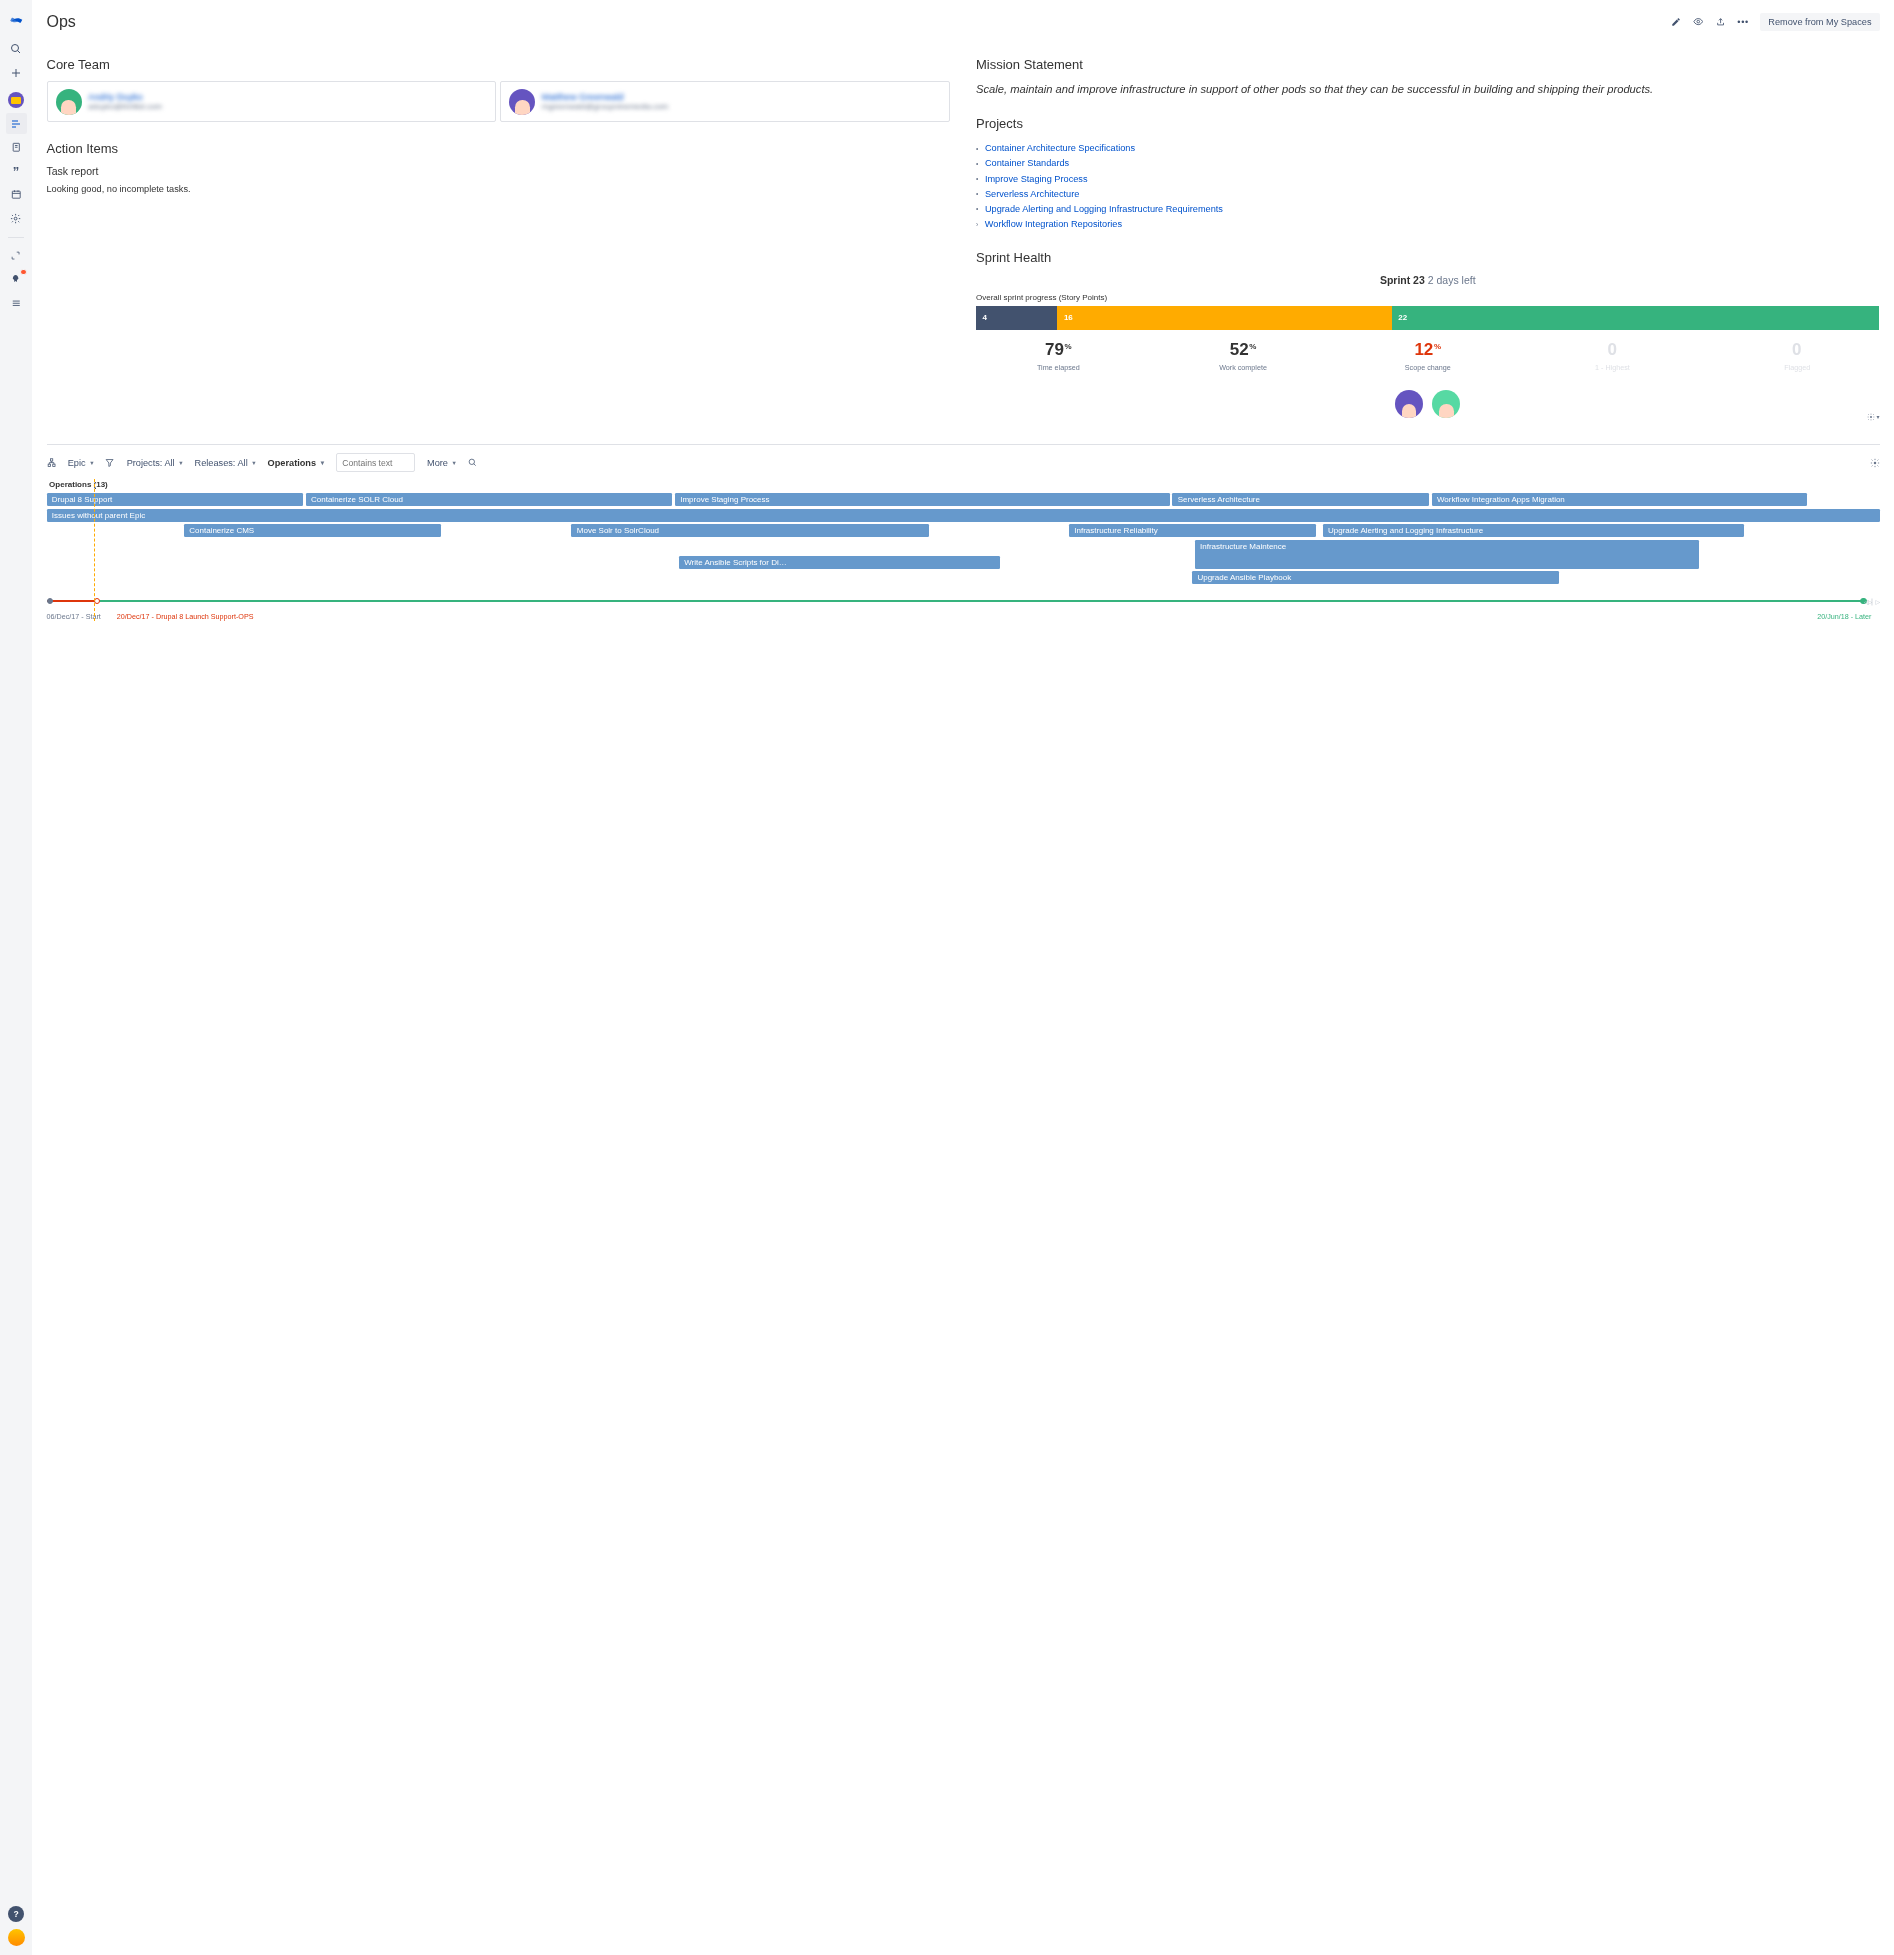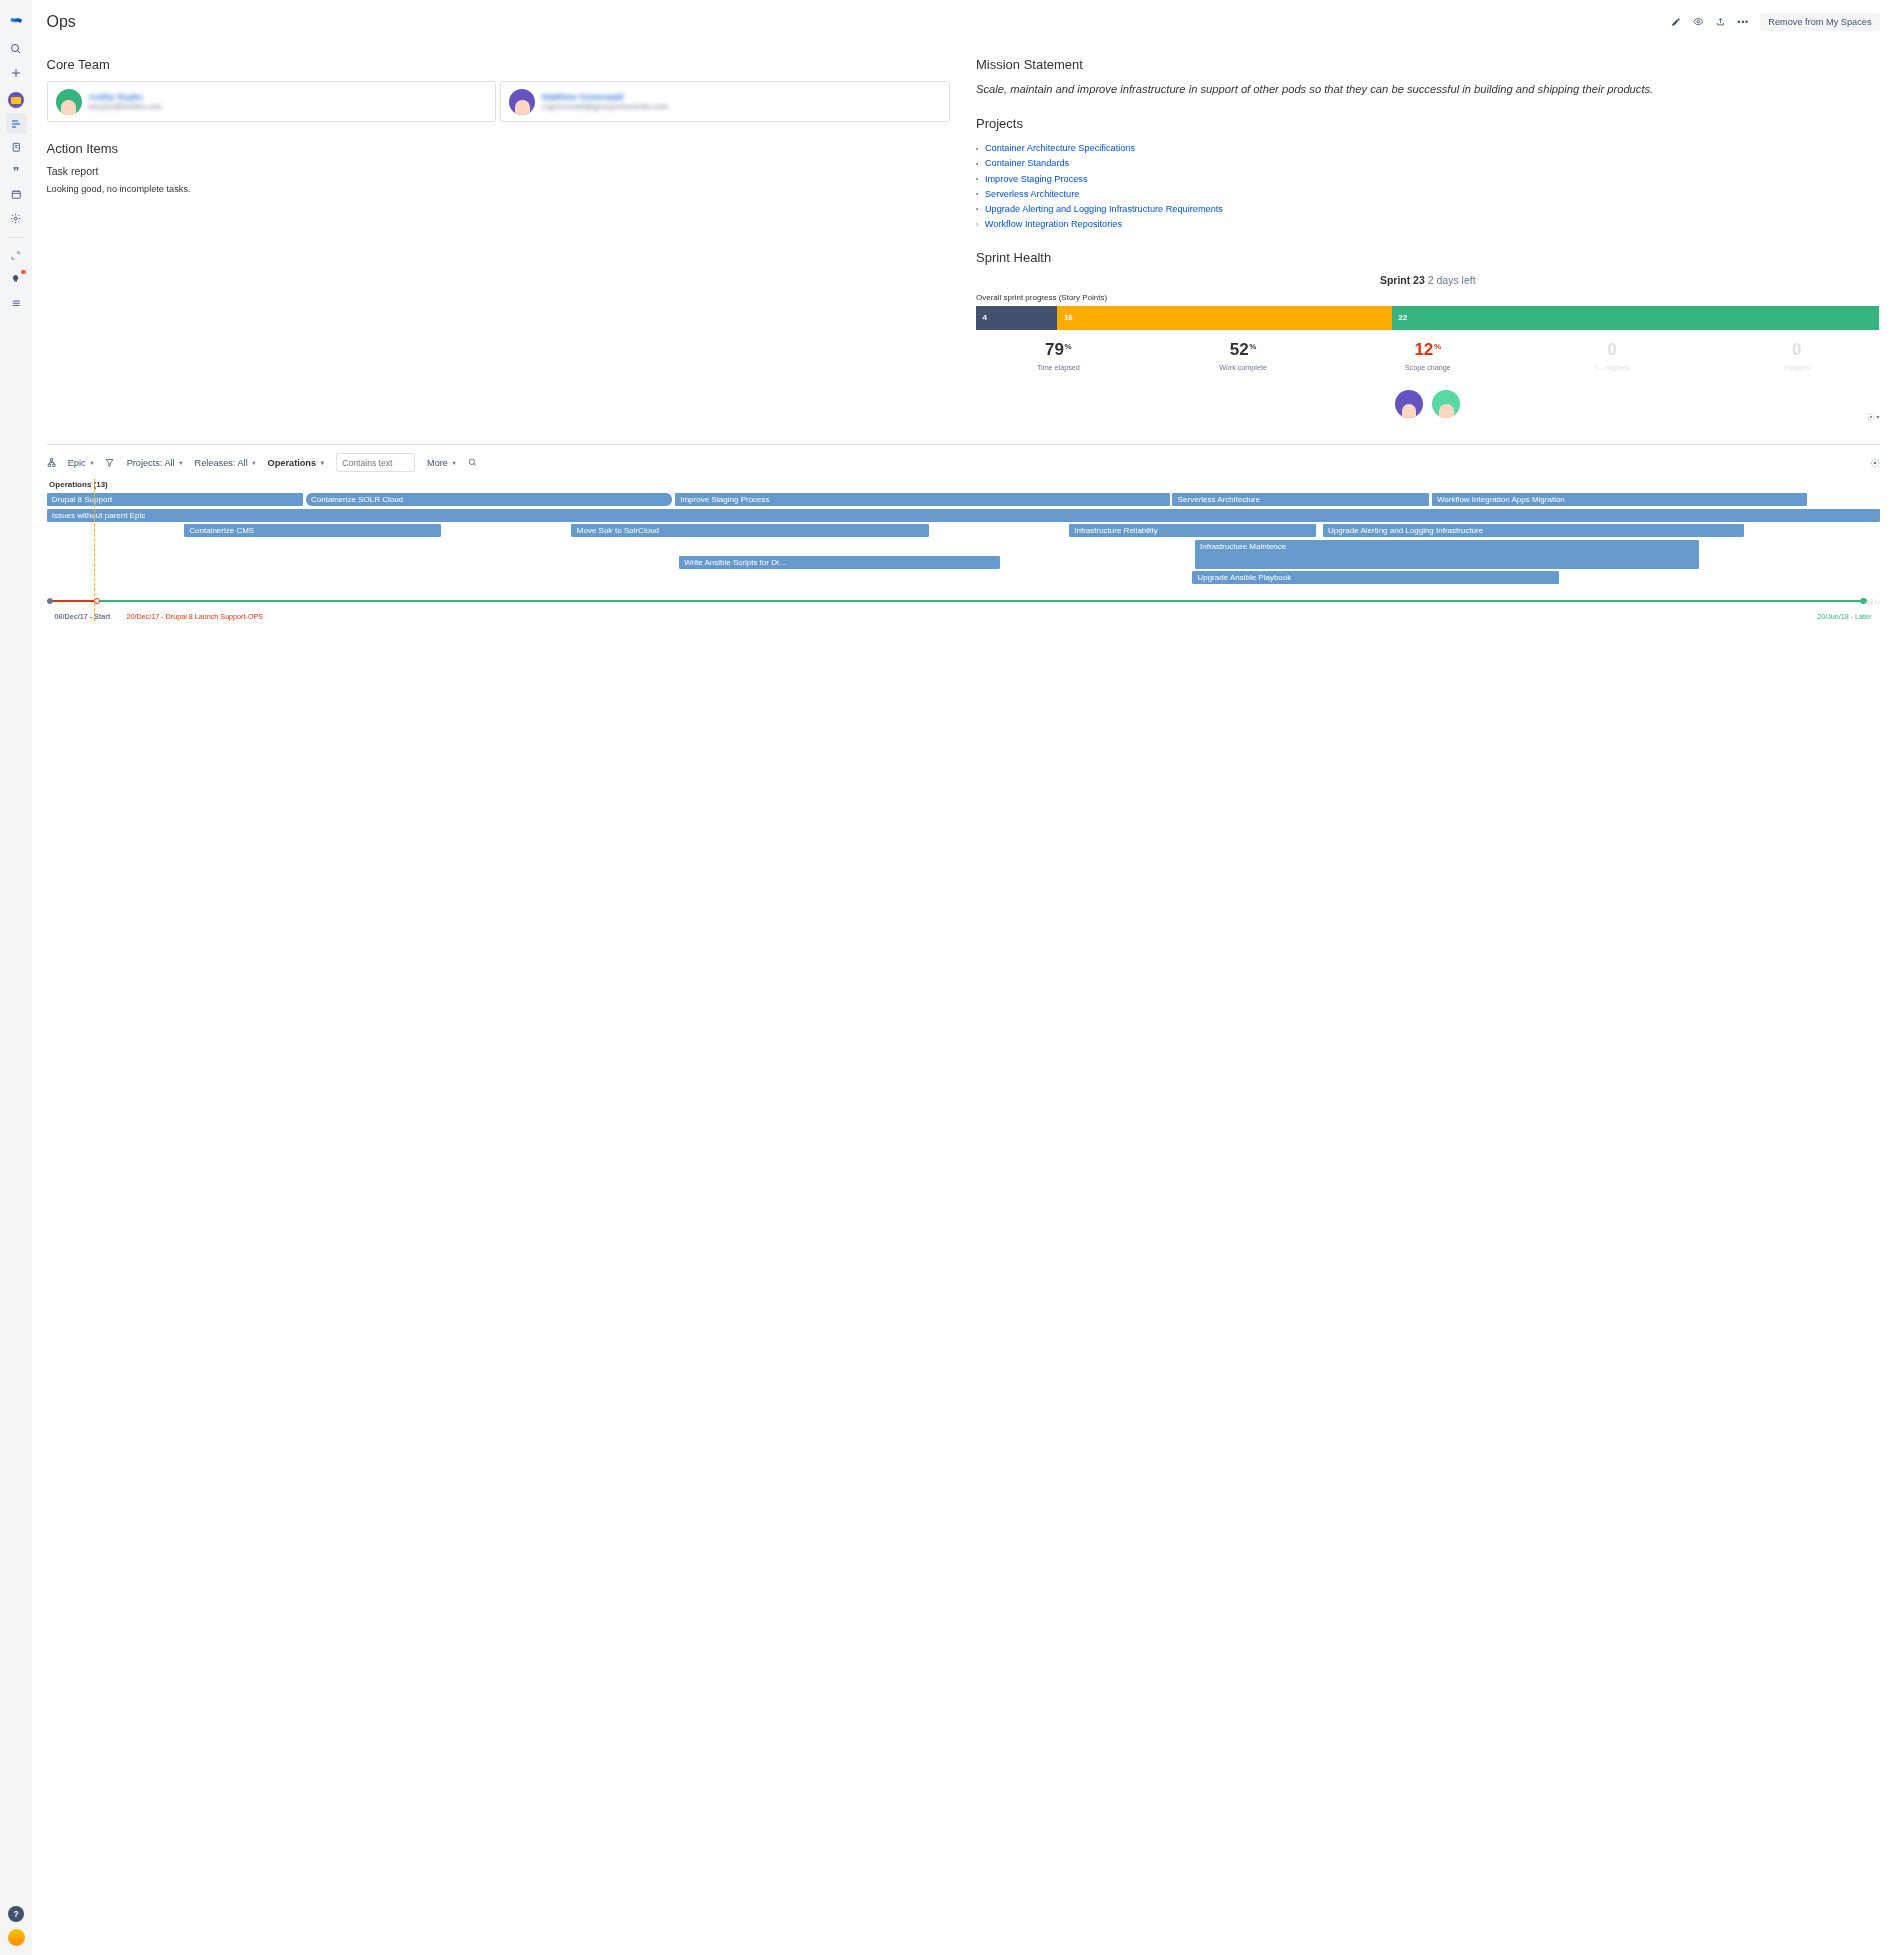--- a/index.html
+++ b/index.html
@@ -92,21 +92,21 @@
 
 .timeline-axis { position: relative; height: 13px; margin-top: 12px; }
 .axis-line { position: absolute; top: 4px; left: 0; right: 17px; height: 1.3px; background: #36b37e; }
 .axis-line::before { content: ''; position: absolute; left: 0; width: 49px; height: 1.3px; background: #de350b; }
 .axis-dot { position: absolute; top: 1.3px; width: 6.6px; height: 6.6px; border-radius: 50%; border: 1.3px solid; background: #fff; }
 .axis-dot.start { left: 0; border-color: #6b778c; background: #6b778c; }
 .axis-dot.mid { left: 47px; border-color: #de350b; }
 .axis-dot.end { right: 13px; border-color: #36b37e; background: #36b37e; }
 .axis-arrows { position: absolute; right: 0; top: 1.3px; font-size: 6px; color: #c1c7d0; letter-spacing: -0.7px; }
 .axis-labels { display: flex; font-size: 7.2px; margin-top: 2.6px; }
-.axis-labels .l1 { color: #6b778c; margin-left: 8px; font-weight: bold; }
+.axis-labels .l1 { color: #6b778c; margin-left: 0; }
 .axis-labels .l2 { color: #de350b; margin-left: 16px; }
 .axis-labels .l3 { color: #36b37e; margin-left: auto; margin-right: 8px; }
 
 .vline { position: absolute; left: 47px; top: -1.3px; bottom: 0; width: 0; border-left: 0.7px dashed #ffab00; z-index: 1; pointer-events: none; }
 
 
 </style>
 </head>
 <body>
 
@@ -360,21 +360,21 @@
               <path d="M12 2v3M12 19v3M4 4l2 2M18 18l2 2M2 12h3M19 12h3M4 20l2-2M18 6l2-2" stroke="#6b778c" stroke-width="2"></path>
             </svg>
           </div>
       </div>
 
       <div class="roadmap-body" id="roadmap-body">
         <div class="vline"></div>
         <div class="rm-group">Operations (13)</div>
         <div class="rm-row" id="rm-row1">
             <div class="rm-bar" style="margin-left: 0%; width: 14%;">Drupal 8 Support</div>
-            <div class="rm-bar" style="margin-left: 0%; width: 20%; border-radius: 6px;">Containerize SOLR Cloud</div>
+            <div class="rm-bar" style="margin-left: 0%; width: 20%;">Containerize SOLR Cloud</div>
             <div class="rm-bar" style="margin-left: 0%; width: 27%;">Improve Staging Process</div>
             <div class="rm-bar" style="margin-left: 0%; width: 14%;">Serverless Architecture</div>
             <div class="rm-bar" style="margin-left: 0%; width: 20.5%;">Workflow Integration Apps Migration</div>
           </div>
         <div class="rm-row">
             <div class="rm-bar rm-full">Issues without parent Epic</div>
           </div>
         <div class="rm-row" id="rm-row3">
             <div class="rm-bar" style="margin-left: 7.5%; width: 14%;">Containerize CMS</div>
             <div class="rm-bar" style="margin-left: 7%; width: 19.5%;">Move Solr to SolrCloud</div>

